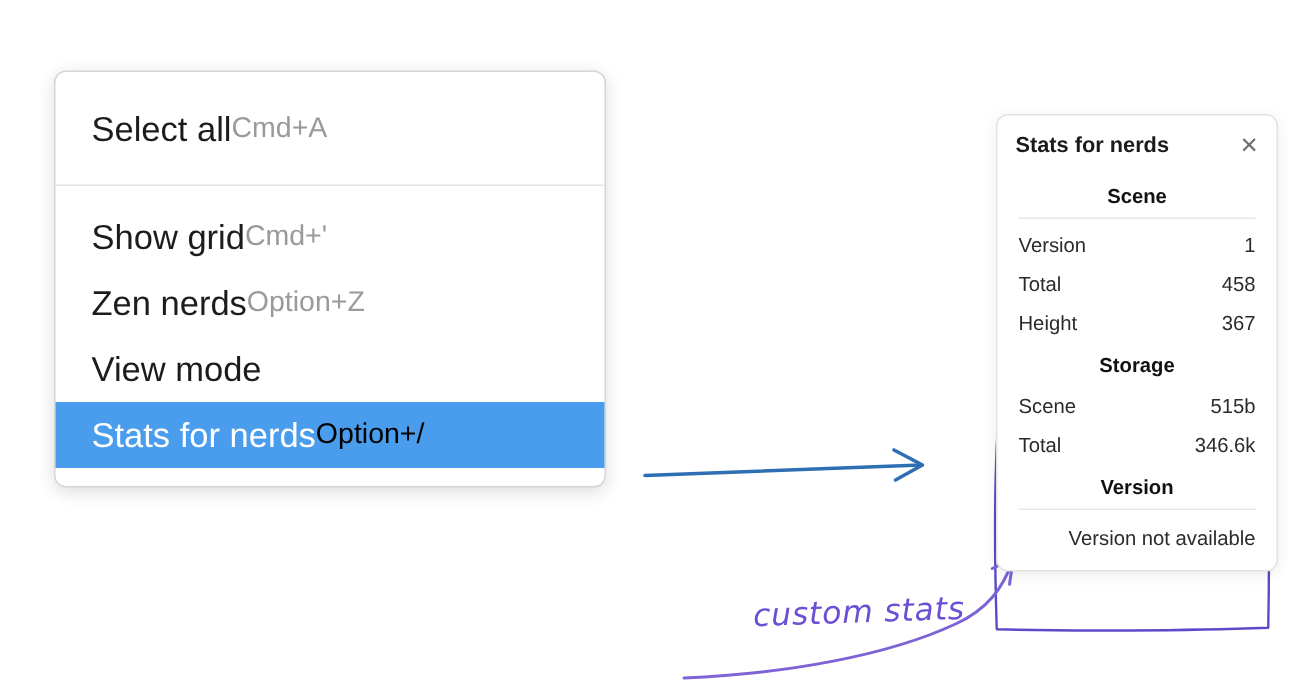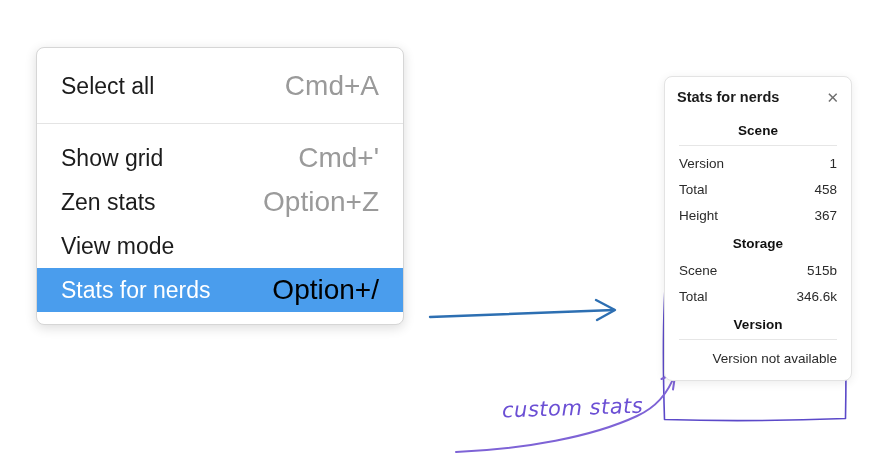--- a/index.html
+++ b/index.html
@@ -9,26 +9,26 @@
   }
 
   
   .context-menu{
     position:absolute;left:36px;top:47px;width:368px;box-sizing:border-box;
     background:#ffffff;border:1px solid #d6d6d6;border-radius:8px;
     box-shadow:0 3px 12px rgba(0,0,0,.14);
     padding:13px 0 12px;
   }
   .menu-item{
-    height:44px;display:flex;align-items:center;justify-content:space-between;
-    padding:0 24px;cursor:default;gap:34px;
+    height:44px;display:flex;align-items:center;justify-content:flex-start;
+    padding:0 24px;cursor:default;
   }
   .menu-item.tall{height:50px;}
   .mi-label{font-size:23px;color:#1c1c1c;}
-  .mi-shortcut{font-size:28px;color:#9a9a9a;}
+  .mi-shortcut{font-size:19px;color:#9a9a9a;}
   .menu-divider{border-top:1px solid #e4e4e4;margin:12px 0;}
   .menu-item.selected{background:#4a9ded;}
   .menu-item.selected .mi-label{color:#ffffff;}
   .menu-item.selected .mi-shortcut{color:#000000;}
 
   
   .stats-panel{
     position:absolute;left:664px;top:76px;width:188px;box-sizing:border-box;
     background:#ffffff;border:1px solid #e3e3e3;border-radius:8px;
     box-shadow:0 2px 10px rgba(0,0,0,.08);
@@ -70,21 +70,21 @@
     </div>
 
     <div class="menu-divider"></div>
 
     <div class="menu-item">
       <span class="mi-label">Show grid</span>
       <span class="mi-shortcut">Cmd+'</span>
     </div>
 
     <div class="menu-item">
-      <span class="mi-label">Zen stats</span>
+      <span class="mi-label">Zen nerds</span>
       <span class="mi-shortcut">Option+Z</span>
     </div>
 
     <div class="menu-item">
       <span class="mi-label">View mode</span>
     </div>
 
     <div class="menu-item selected">
       <span class="mi-label">Stats for nerds</span>
       <span class="mi-shortcut">Option+/</span>

